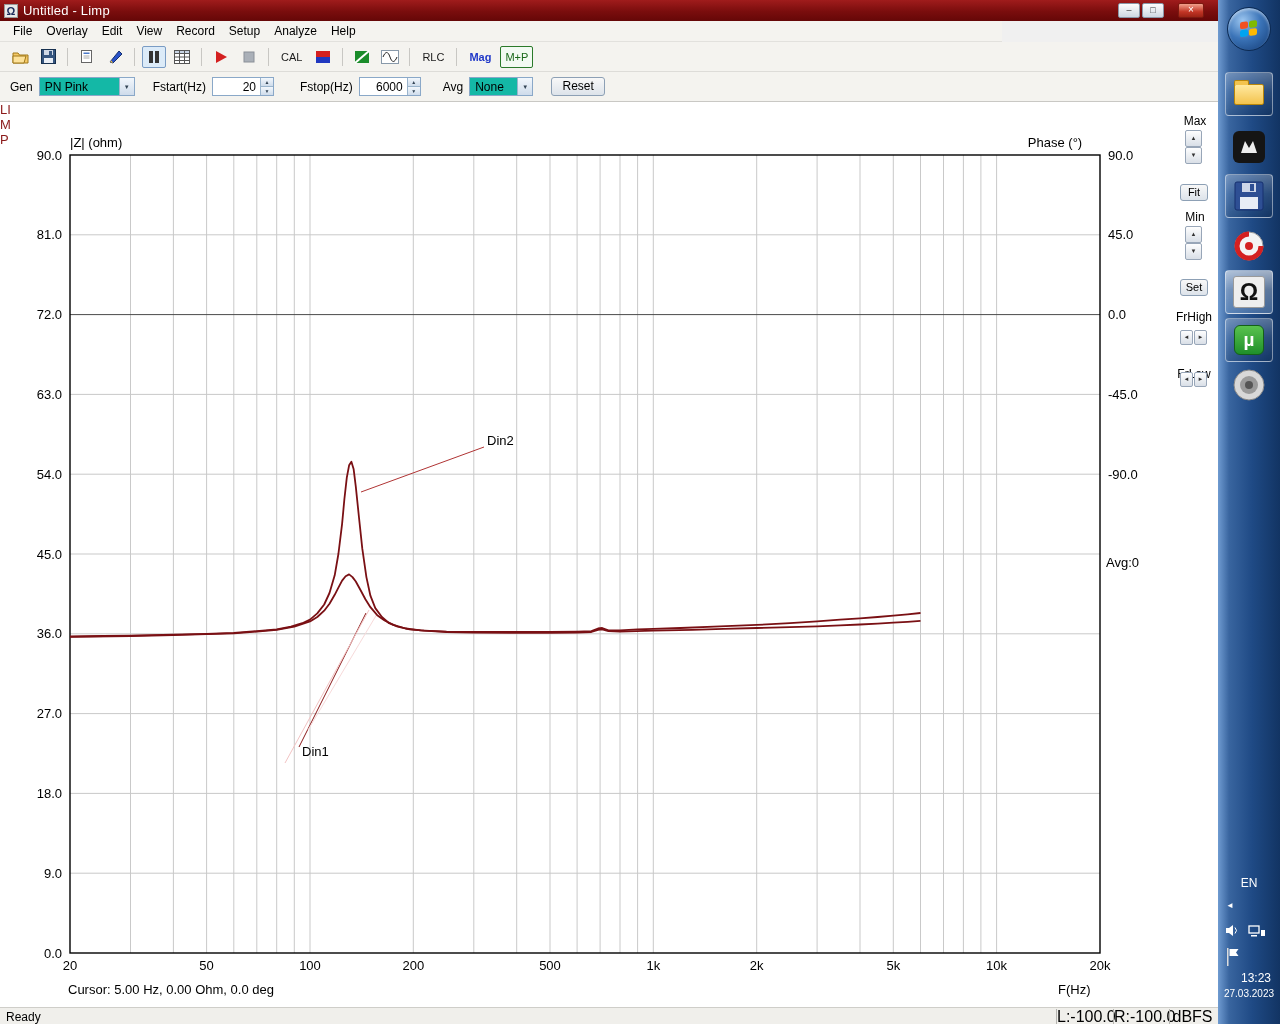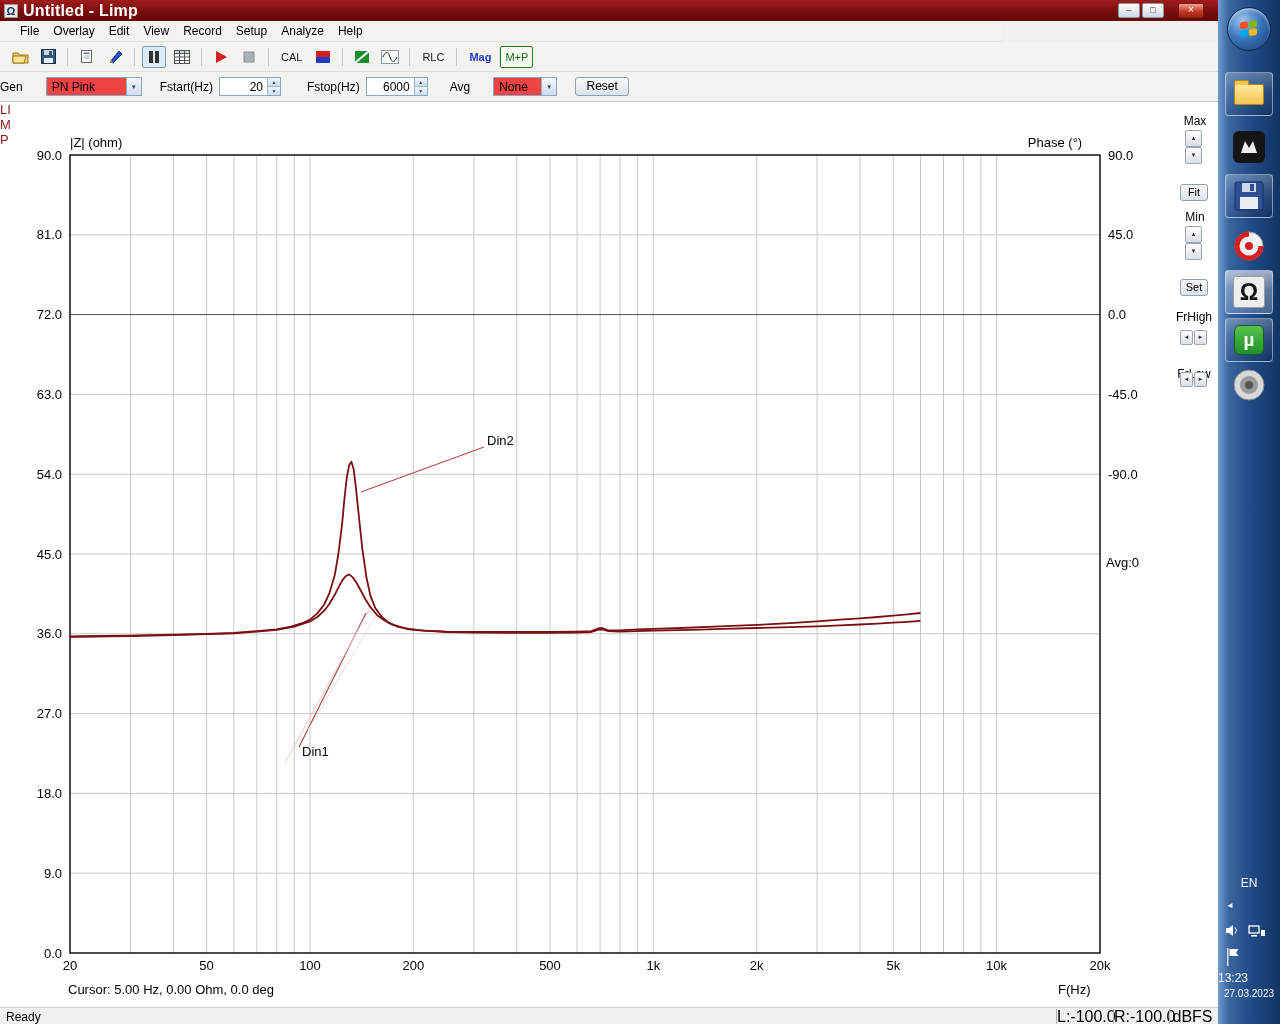--- a/index.html
+++ b/index.html
@@ -2,42 +2,42 @@
 <html><head>
 <meta charset="utf-8">
 <style>
   *{margin:0;padding:0;box-sizing:border-box}
   html,body{width:1280px;height:1024px;overflow:hidden;background:#0a1f44;font-family:"Liberation Sans",sans-serif}
   .app{position:absolute;left:0;top:0;width:1218px;height:1024px;background:#f0f0f0}
 
   
   .titlebar{position:absolute;left:0;top:0;width:1218px;height:21px;background:linear-gradient(#a01c1c,#7a0d0d 55%,#650707);display:flex;align-items:center;padding:0 4px;color:#fff}
   .win-icon{width:14px;height:14px;background:#e9e9e9;border:1px solid #9a9a9a;font-size:11px;line-height:12px;text-align:center;color:#1a2a5a;margin-right:5px;font-weight:bold}
-  .title-text{font-size:16px;font-weight:bold;letter-spacing:.2px}
+  .title-text{font-size:13px;font-weight:normal;letter-spacing:.2px}
   .win-controls{position:absolute;right:14px;top:3px;display:flex;gap:2px;align-items:center}
   .win-btn{width:22px;height:15px;background:linear-gradient(#fdfdfd,#cfd8e2);border:1px solid #8a98a8;border-radius:2px;font-size:9px;line-height:12px;text-align:center;color:#333}
   .win-btn.close{width:26px;background:linear-gradient(#f2a08c,#c23525 60%,#9c2315);color:#fff;border-color:#7c1a10;margin-left:12px;font-size:10px}
 
   
-  .menubar{position:absolute;top:21px;left:0;width:1002px;height:21px;background:#f4f3ef;border-bottom:1px solid #e2e1dd;display:flex;align-items:center;padding-left:13px}
+  .menubar{position:absolute;top:21px;left:0;width:1002px;height:21px;background:#f4f3ef;border-bottom:1px solid #e2e1dd;display:flex;align-items:center;padding-left:6px}
   .menu-item{font-size:12px;color:#000;padding:2px 7px}
 
   
   .toolbar{position:absolute;top:42px;left:0;width:1218px;height:30px;background:#f4f3ef;border-bottom:1px solid #dddcd8;display:flex;align-items:center;padding-left:6px}
   .tbtn{min-width:24px;height:22px;display:flex;align-items:center;justify-content:center;margin:0 2px;border:1px solid transparent;border-radius:2px}
   .tbtn.pressed{border:1px solid #7a9cc4;background:#dcebf8}
   .tbtn.text{font-size:11px;color:#1a1a1a;padding:0 4px}
   .tbtn.mag{color:#2038c8;font-weight:bold}
   .tbtn.mp{color:#1a6a1a;font-weight:normal;border:1px solid #2a7a2a;background:#f2faf2}
   .tsep{width:1px;height:18px;background:#c8c7c3;margin:0 5px}
 
   
-  .params{position:absolute;top:72px;left:0;width:1218px;height:30px;background:#f4f3ef;border-bottom:1px solid #c9c8c4;display:flex;align-items:center;}
+  .params{position:absolute;top:72px;left:0;width:1218px;height:30px;background:#f4f3ef;border-bottom:1px solid #c9c8c4;display:flex;align-items:center;padding-left:10px}
   .plabel{font-size:12px;color:#000}
-  .combo{display:flex;align-items:center;height:19px;background:#ef4444;border:1px solid #8aa8c8;margin-left:23px}
+  .combo{display:flex;align-items:center;height:19px;background:#14b8a6;border:1px solid #8aa8c8;margin-left:6px}
   .combo .combo-val{font-size:12px;padding:0 5px;flex:1}
   .combo .combo-btn{width:15px;height:17px;background:linear-gradient(#f2f7fc,#cfdceb);border-left:1px solid #9ab4cc;font-size:6px;color:#345;display:flex;align-items:center;justify-content:center}
   .combo.gen{width:96px}
   .combo.avg{width:64px;margin-right:0}
   .spinbox{display:flex;height:19px;background:#fff;border:1px solid #8aa8c8;margin-left:6px}
   .spin-val{font-size:12px;padding:2px 4px 0 4px;text-align:right;flex:1}
   .spin-btns{width:13px;display:flex;flex-direction:column;border-left:1px solid #9ab4cc}
   .sb{flex:1;font-size:5px;line-height:8px;text-align:center;background:linear-gradient(#f2f7fc,#cfdceb);color:#345}
   .sb + .sb{border-top:1px solid #9ab4cc}
   .spinbox.fstart{width:62px}
@@ -83,21 +83,21 @@
   .tb-item{position:absolute;left:7px;width:48px;height:44px;border:1px solid rgba(255,255,255,.45);border-radius:4px;background:linear-gradient(rgba(255,255,255,.28),rgba(255,255,255,.08) 45%,rgba(0,0,0,.1));display:flex;align-items:center;justify-content:center}
   .tb-item.active{background:linear-gradient(rgba(255,255,255,.6),rgba(255,255,255,.3) 45%,rgba(150,185,225,.35))}
   .tb-plain{position:absolute;left:12px;width:38px;height:38px;display:flex;align-items:center;justify-content:center}
   .folder{width:30px;height:21px;position:relative;background:linear-gradient(#ffe9a0,#f3c34e);border:1px solid #b8860b;border-radius:2px}
   .folder::before{content:"";position:absolute;left:-1px;top:-5px;width:13px;height:4px;background:#f3c34e;border:1px solid #b8860b;border-bottom:none;border-radius:2px 2px 0 0}
   .omega-box{width:32px;height:32px;background:#eeeeee;border:1px solid #9a9a9a;border-radius:3px;font-size:23px;font-weight:bold;color:#111;display:flex;align-items:center;justify-content:center}
   .mu-box{width:30px;height:30px;background:linear-gradient(#59c24e,#1f8f2a);border-radius:6px;border:1px solid #146018;font-size:19px;font-weight:bold;color:#fff;display:flex;align-items:center;justify-content:center}
   .lang{position:absolute;top:876px;left:0;width:62px;text-align:center;color:#fff;font-size:12px}
   .tray-expand{position:absolute;top:901px;left:8px;color:#fff;font-size:8px}
   .tray-ico{position:absolute}
-  .clock{position:absolute;top:971px;left:0;width:53px;text-align:left;color:#fff;font-size:12px}
+  .clock{position:absolute;top:971px;left:0;width:53px;text-align:right;color:#fff;font-size:12px}
   .date{position:absolute;top:988px;left:0;width:62px;text-align:center;color:#fff;font-size:10px}
 </style>
 </head>
 <body>
 
 <div class="app">
 
   <div class="titlebar">
     <span class="win-icon">Ω</span>
     <span class="title-text">Untitled - Limp</span>

